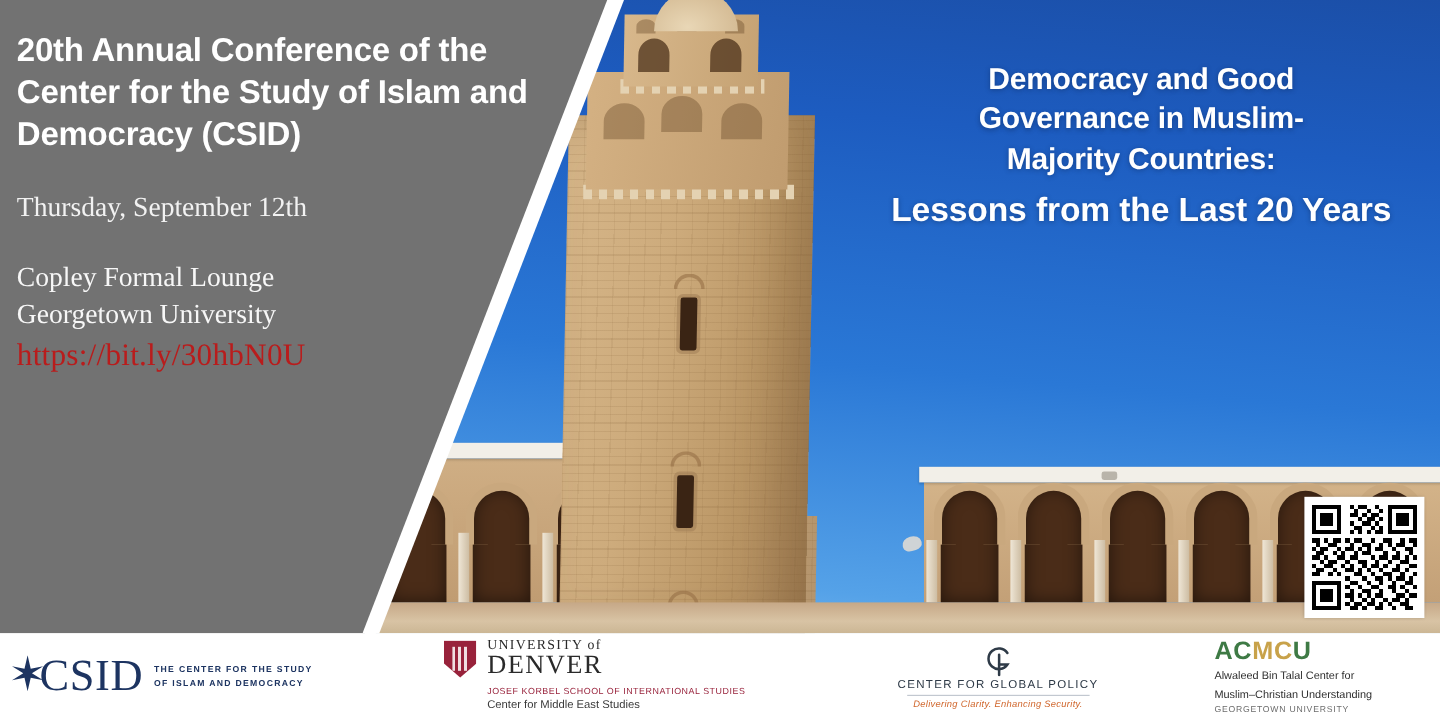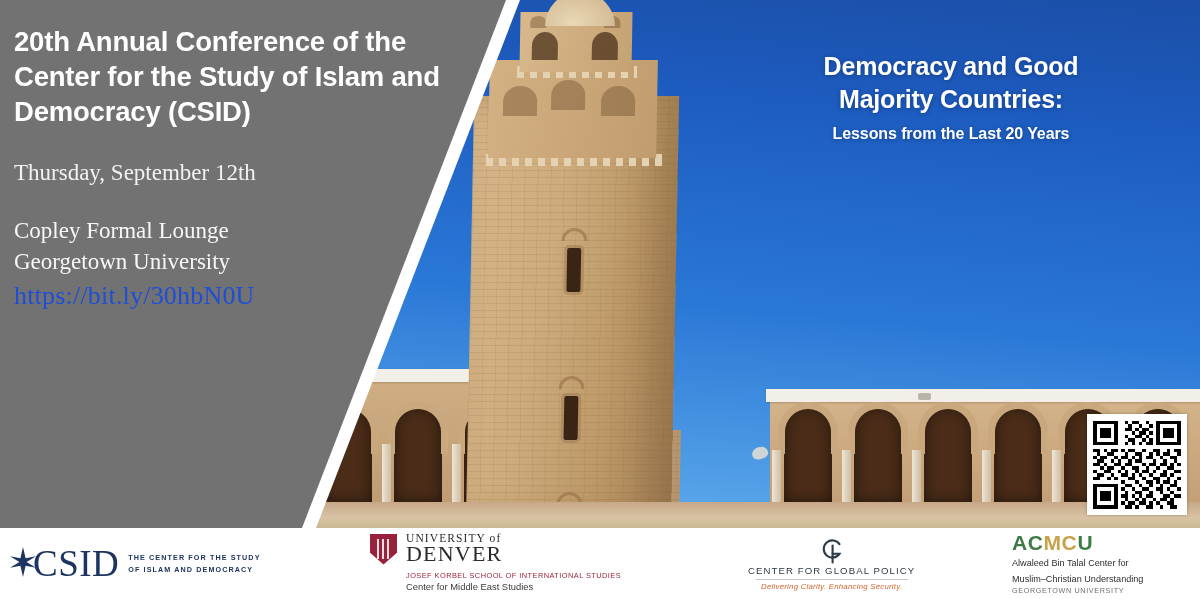--- a/index.html
+++ b/index.html
@@ -147,31 +147,31 @@
   .datetime{
     margin-top:28px;color:#f2f2f2;font-size:23px;line-height:1.33;
   }
   .venue{
     margin-top:28px;color:#f7f7f7;font-size:23px;line-height:1.33;
   }
   .note{
     margin-top:38px;color:#e0b352;font-size:20.5px;line-height:1.35;width:345px;
   }
   .url{
-    margin-top:4px;color:#1d4ed8;font-size:26px;letter-spacing:.2px;
+    margin-top:4px;color:#b91c1c;font-size:26px;letter-spacing:.2px;
   }
 
   
   .righttitle{
     position:absolute;left:706px;top:50px;width:490px;
     text-align:center;color:#ffffff;font-weight:bold;
     text-shadow:0 1px 4px rgba(10,35,80,.45);
   }
   .rt-main{font-size:25px;line-height:1.33;letter-spacing:-.2px;}
-  .rt-sub{font-size:16px;line-height:1.3;margin-top:7px;letter-spacing:-.1px;}
+  .rt-sub{font-size:28px;line-height:1.3;margin-top:7px;letter-spacing:-.1px;}
 
   
   .qr{
     position:absolute;left:1087px;top:414px;width:100px;height:101px;
     background:#ffffff;padding:6px;box-sizing:border-box;
     box-shadow:0 0 3px rgba(0,0,0,.25);
   }
   .qr svg{display:block;width:100%;height:100%;}
 
   
@@ -311,20 +311,21 @@
     </div>
     <div class="serif venue">
       <div>Copley Formal Lounge</div>
       <div>Georgetown University</div>
     </div>
     <div class="serif url">https://bit.ly/30hbN0U</div>
   </div>
 
   <div class="righttitle">
     <div class="rt-main">Democracy and Good</div>
+    <div class="rt-main">Governance in Muslim-</div>
     <div class="rt-main">Majority Countries:</div>
     <div class="rt-sub">Lessons from the Last 20 Years</div>
   </div>
 
   <div class="qr">
     <svg viewBox="0 0 25 25" shape-rendering="crispEdges" aria-hidden="true">
       <rect width="25" height="25" fill="#fff"></rect>
       <g fill="#000">
         <path d="M0 0h7v7H0z"></path>
           <path d="M1 1h5v5H1z" fill="#fff"></path>

